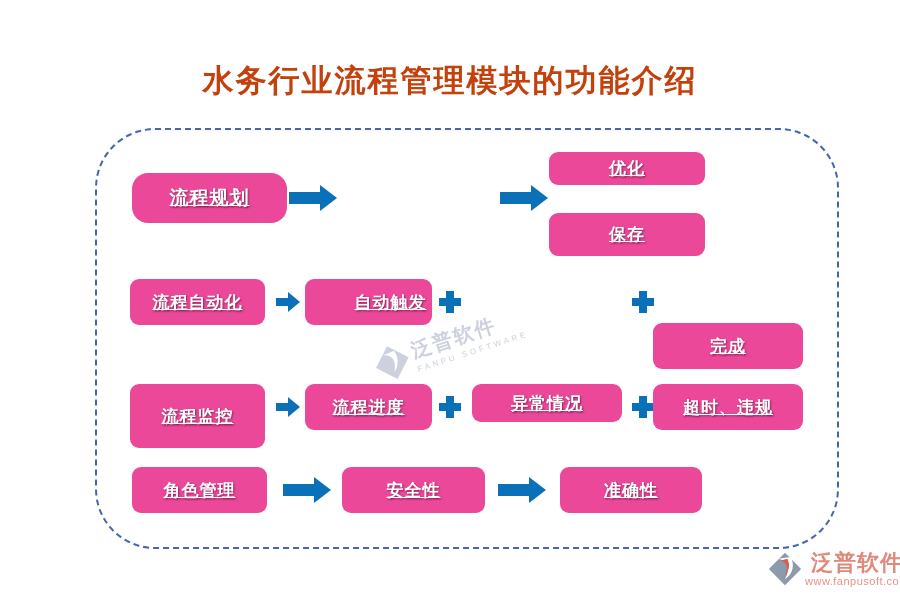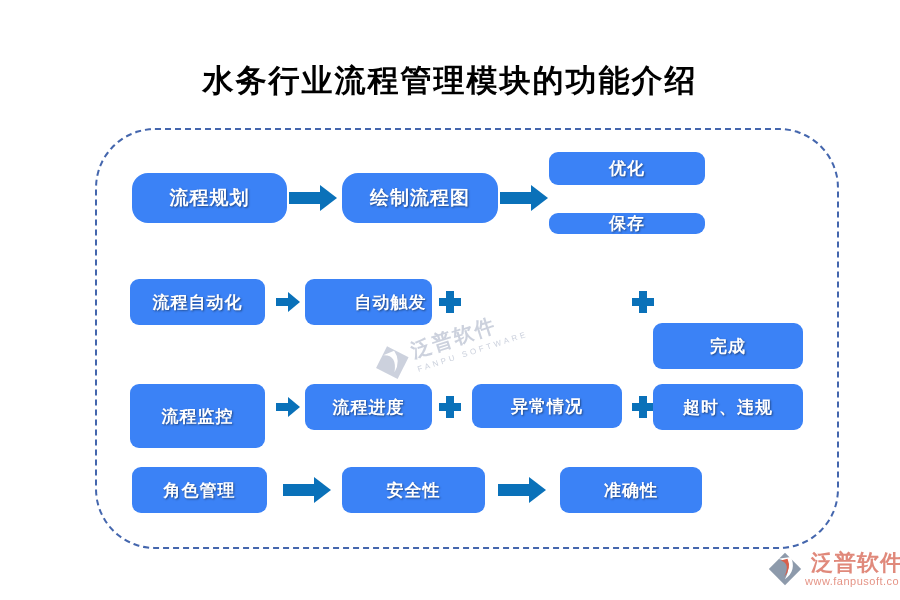--- a/index.html
+++ b/index.html
@@ -8,42 +8,43 @@
     background:#ffffff; overflow:hidden;
     font-family:"Liberation Sans", sans-serif;
   }
 
   
   .title {
     position:absolute; top:60px; left:0; width:900px;
     text-align:center;
     font-family:"Liberation Serif", serif;
     font-size:31px; font-weight:bold; letter-spacing:2px;
-    color:#000000;
+    color:#c2410c;
   }
 
   
   .frame {
     position:absolute; left:95px; top:128px;
     width:740px; height:417px;
     border:2px dashed #4466ad;
     border-radius:60px;
   }
 
   
   .node {
     position:absolute;
-    background:#3b82f6;
+    background:#ec4899;
     color:#ffffff;
     border-radius:9px;
     display:flex; align-items:center; justify-content:center;
     font-weight:bold; font-size:17px;
     text-shadow:1px 1px 2px rgba(0,0,0,.45);
     letter-spacing:1px;
     box-sizing:border-box;
+    text-decoration:underline;
   }
   .node.lg { font-size:19px; border-radius:16px; }
 
   
   .arrow { position:absolute; }
   .arrow .tail { position:absolute; background:#0a71b9; }
   .arrow .head {
     position:absolute; width:0; height:0;
     border-style:solid; border-color:transparent;
     border-left-color:#0a71b9;
@@ -91,46 +92,45 @@
 
 <div class="title">水务行业流程管理模块的功能介绍</div>
 
 <div class="frame">
 
   <div class="node lg" style="left:35px; top:43px; width:155px; height:50px;">流程规划</div>
   <div class="arrow big" style="left:192px; top:55px;">
     <span class="tail"></span>
     <span class="head"></span>
   </div>
-  <div class="node lg" style="left:245px; top:43px; width:156px; height:50px;">绘制流程图</div>
   <div class="arrow big" style="left:403px; top:55px;">
     <span class="tail"></span>
     <span class="head"></span>
   </div>
   <div class="node" style="left:452px; top:22px; width:156px; height:33px;">优化</div>
-  <div class="node" style="left:452px; top:83px; width:156px; height:21px;">保存</div>
+  <div class="node" style="left:452px; top:83px; width:156px; height:43px;">保存</div>
 
   <div class="node" style="left:33px; top:149px; width:135px; height:46px;">流程自动化</div>
   <div class="arrow sm" style="left:179px; top:162px;">
     <span class="tail"></span>
     <span class="head"></span>
   </div>
   <div class="node" style="left:208px; top:149px; width:127px; height:46px;padding-left:44px;">自动触发</div>
   <div class="plus" style="left:342px; top:161px;"></div>
   <div class="plus" style="left:535px; top:161px;"></div>
   <div class="node" style="left:556px; top:149px; width:150px; height:46px;margin-top:44px;">完成</div>
 
   <div class="node" style="left:33px; top:254px; width:135px; height:64px;">流程监控</div>
   <div class="arrow sm" style="left:179px; top:267px;">
     <span class="tail"></span>
     <span class="head"></span>
   </div>
   <div class="node" style="left:208px; top:254px; width:127px; height:46px;">流程进度</div>
   <div class="plus" style="left:342px; top:266px;"></div>
-  <div class="node" style="left:375px; top:254px; width:150px; height:44px;">异常情况</div>
+  <div class="node" style="left:375px; top:254px; width:150px; height:38px;">异常情况</div>
   <div class="plus" style="left:535px; top:266px;"></div>
   <div class="node" style="left:556px; top:254px; width:150px; height:46px;text-align:center;">超时、违规</div>
 
   <div class="node" style="left:35px; top:337px; width:135px; height:46px;">角色管理</div>
   <div class="arrow big" style="left:186px; top:347px;">
     <span class="tail"></span>
     <span class="head"></span>
   </div>
   <div class="node" style="left:245px; top:337px; width:143px; height:46px;">安全性</div>
   <div class="arrow big" style="left:401px; top:347px;">

